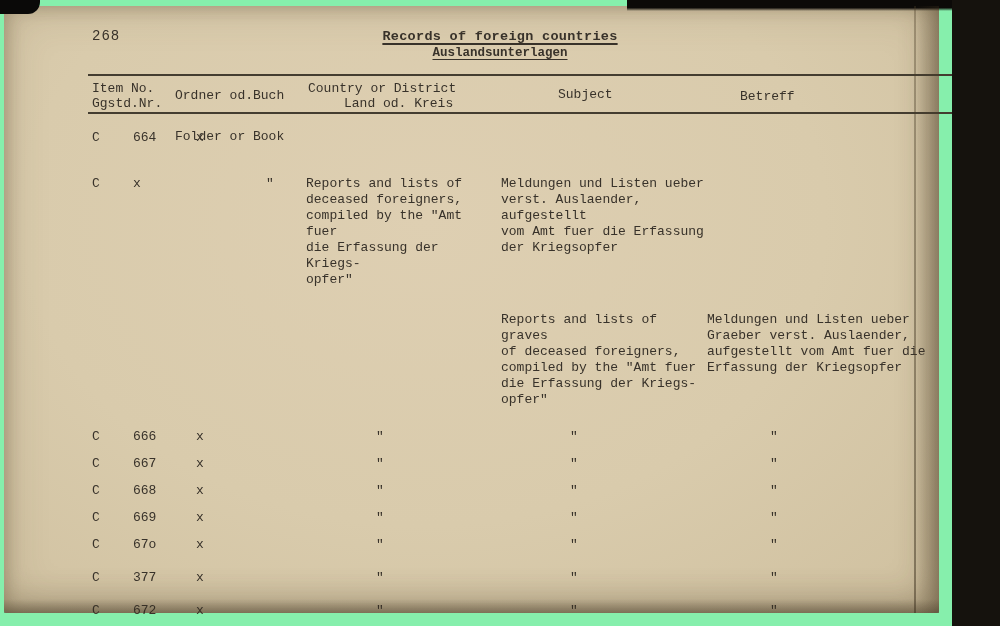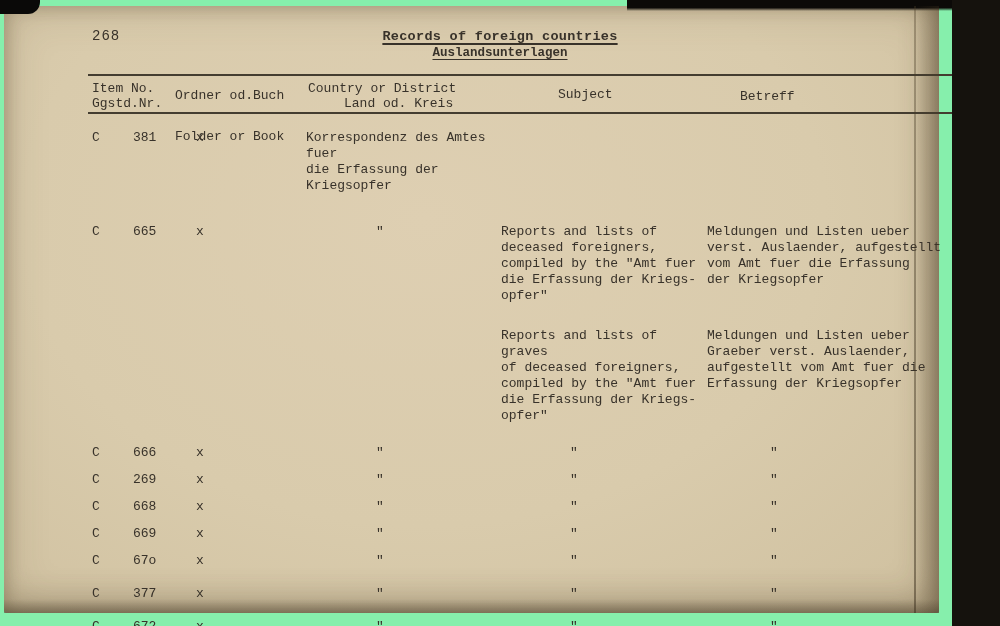--- a/index.html
+++ b/index.html
@@ -171,29 +171,26 @@
     <span class="h-subject">Subject</span>
     <span class="h-betreff">Betreff</span>
   </div>
 
   <div class="rule rule-bottom"></div>
 
   <div class="tbody ink">
 
     <div class="row r-664">
       <div class="cell c-item">C</div>
-      <div class="cell c-no">381</div>
-      <div class="cell c-folder">x</div>
-      <div class="cell c-betreff">Korrespondenz des Amtes fuer
-die Erfassung der Kriegsopfer</div>
+      <div class="cell c-no">664</div>
+      <div class="cell c-folder">x</div>
     </div>
 
     <div class="row r-665">
       <div class="cell c-item">C</div>
-      <div class="cell c-no">665</div>
       <div class="cell c-folder">x</div>
       <div class="cell c-country ditto">"</div>
       <div class="cell c-subject">Reports and lists of
 deceased foreigners,
 compiled by the "Amt fuer
 die Erfassung der Kriegs-
 opfer"</div>
       <div class="cell c-betreff">Meldungen und Listen ueber
 verst. Auslaender, aufgestellt
 vom Amt fuer die Erfassung
@@ -220,21 +217,21 @@
       <div class="cell c-item">C</div>
       <div class="cell c-no">666</div>
       <div class="cell c-folder">x</div>
       <div class="cell c-country ditto">"</div>
       <div class="cell c-subject ditto">"</div>
       <div class="cell c-betreff ditto">"</div>
     </div>
 
     <div class="row r-sm">
       <div class="cell c-item">C</div>
-      <div class="cell c-no">269</div>
+      <div class="cell c-no">667</div>
       <div class="cell c-folder">x</div>
       <div class="cell c-country ditto">"</div>
       <div class="cell c-subject ditto">"</div>
       <div class="cell c-betreff ditto">"</div>
     </div>
 
     <div class="row r-sm">
       <div class="cell c-item">C</div>
       <div class="cell c-no">668</div>
       <div class="cell c-folder">x</div>

